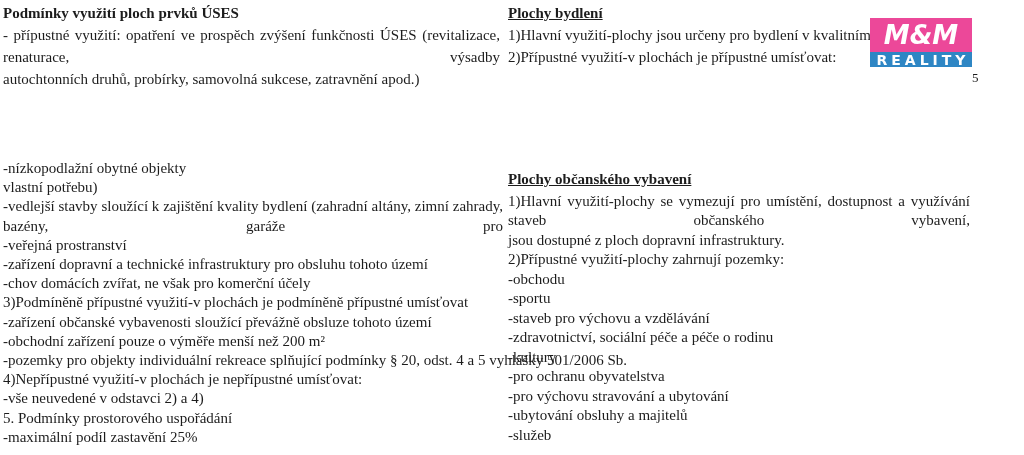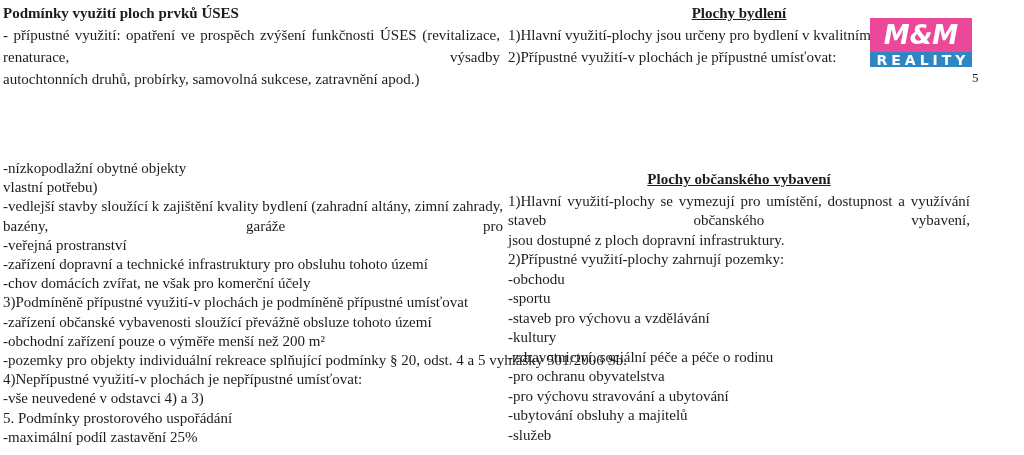--- a/index.html
+++ b/index.html
@@ -24,21 +24,21 @@
   .line { white-space:nowrap; overflow:visible; }
   .justify {
     white-space:normal;
     text-align:justify;
     text-align-last:justify;
   }
   .heading-bold { font-weight:bold; }
   .heading-center {
     font-weight:bold;
     text-decoration:underline;
-    text-align:center;
+    text-align:left;
     white-space:nowrap;
   }
   
   #p1-left  { left:3px;   top:2px;  width:497px; line-height:22px; }
   #p1-right { left:508px; top:2px;  width:462px; line-height:22px; }
   
   #p2-left  { left:3px;   top:51px; width:500px; line-height:19.2px; }
   #p2-right { left:508px; top:62px; width:462px; line-height:19.5px; }
   #p2-right .heading-center { margin-bottom:2px; }
   
@@ -91,36 +91,36 @@
     <div class="line">vlastní potřebu)</div>
     <div class="line justify">-vedlejší stavby sloužící k zajištění kvality bydlení (zahradní altány, zimní zahrady, bazény, garáže pro</div>
     <div class="line">-veřejná prostranství</div>
     <div class="line">-zařízení dopravní a technické infrastruktury pro obsluhu tohoto území</div>
     <div class="line">-chov domácích zvířat, ne však pro komerční účely</div>
     <div class="line">3)Podmíněně přípustné využití-v plochách je podmíněně přípustné umísťovat</div>
     <div class="line">-zařízení občanské vybavenosti sloužící převážně obsluze tohoto území</div>
     <div class="line">-obchodní zařízení pouze o výměře menší než 200 m²</div>
     <div class="line">-pozemky pro objekty individuální rekreace splňující podmínky § 20, odst. 4 a 5 vyhlášky 501/2006 Sb.</div>
     <div class="line">4)Nepřípustné využití-v plochách je nepřípustné umísťovat:</div>
-    <div class="line">-vše neuvedené v odstavci 4) a 3)</div>
+    <div class="line">-vše neuvedené v odstavci 2) a 4)</div>
     <div class="line">5. Podmínky prostorového uspořádání</div>
     <div class="line">-maximální podíl zastavění 25%</div>
 
   </div>
 
   <div class="col" id="p2-right">
     <div class="line heading-center">Plochy občanského vybavení</div>
     <div class="line justify">1)Hlavní využití-plochy se vymezují pro umístění, dostupnost a využívání staveb občanského vybavení,</div>
     <div class="line">jsou dostupné z ploch dopravní infrastruktury.</div>
     <div class="line">2)Přípustné využití-plochy zahrnují pozemky:</div>
     <div class="line">-obchodu</div>
     <div class="line">-sportu</div>
     <div class="line">-staveb pro výchovu a vzdělávání</div>
+    <div class="line">-zdravotnictví, sociální péče a péče o rodinu</div>
     <div class="line">-kultury</div>
-    <div class="line">-zdravotnictví, sociální péče a péče o rodinu</div>
     <div class="line">-pro ochranu obyvatelstva</div>
     <div class="line">-pro výchovu stravování a ubytování</div>
     <div class="line">-ubytování obsluhy a majitelů</div>
     <div class="line">-služeb</div>
 
   </div>
 
 </div>
 
 </body></html>

